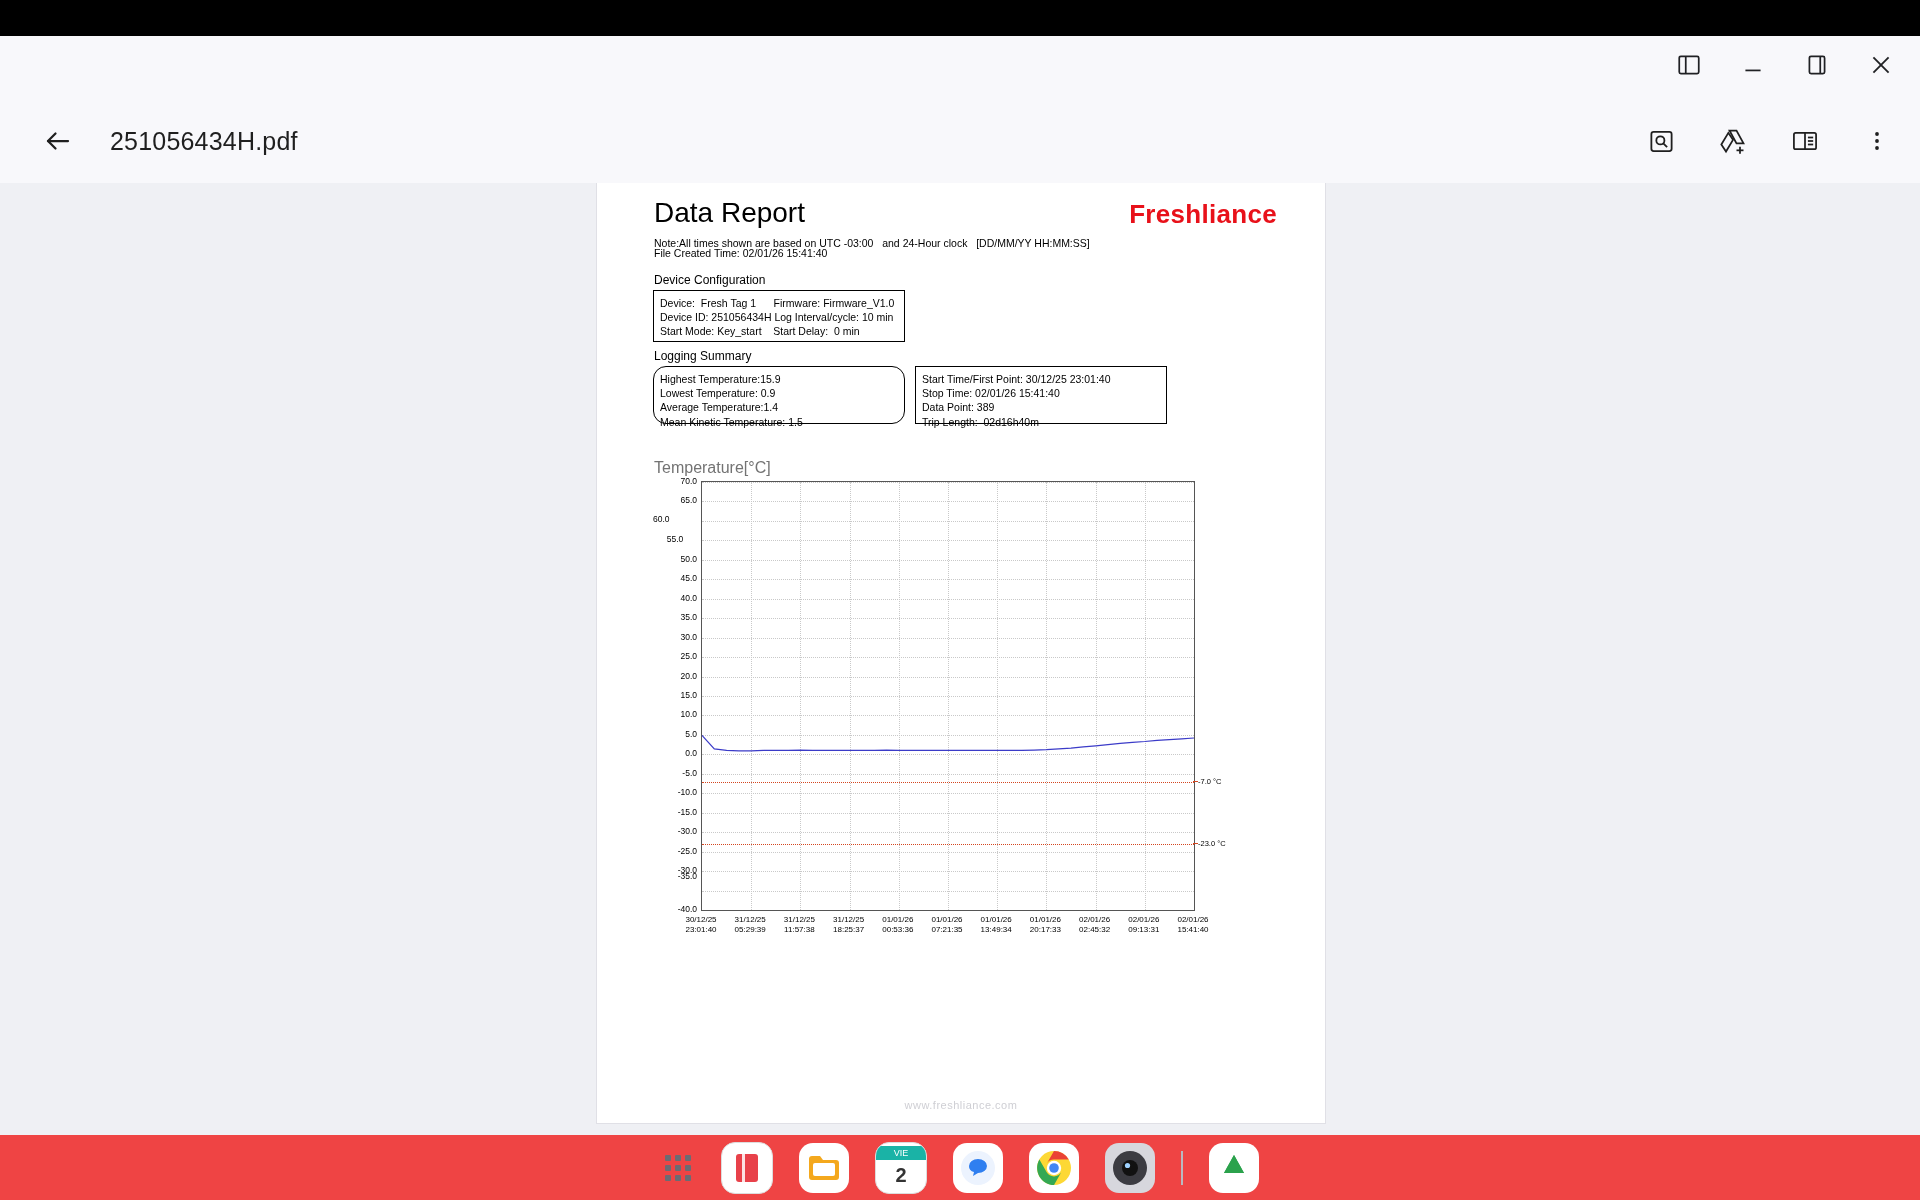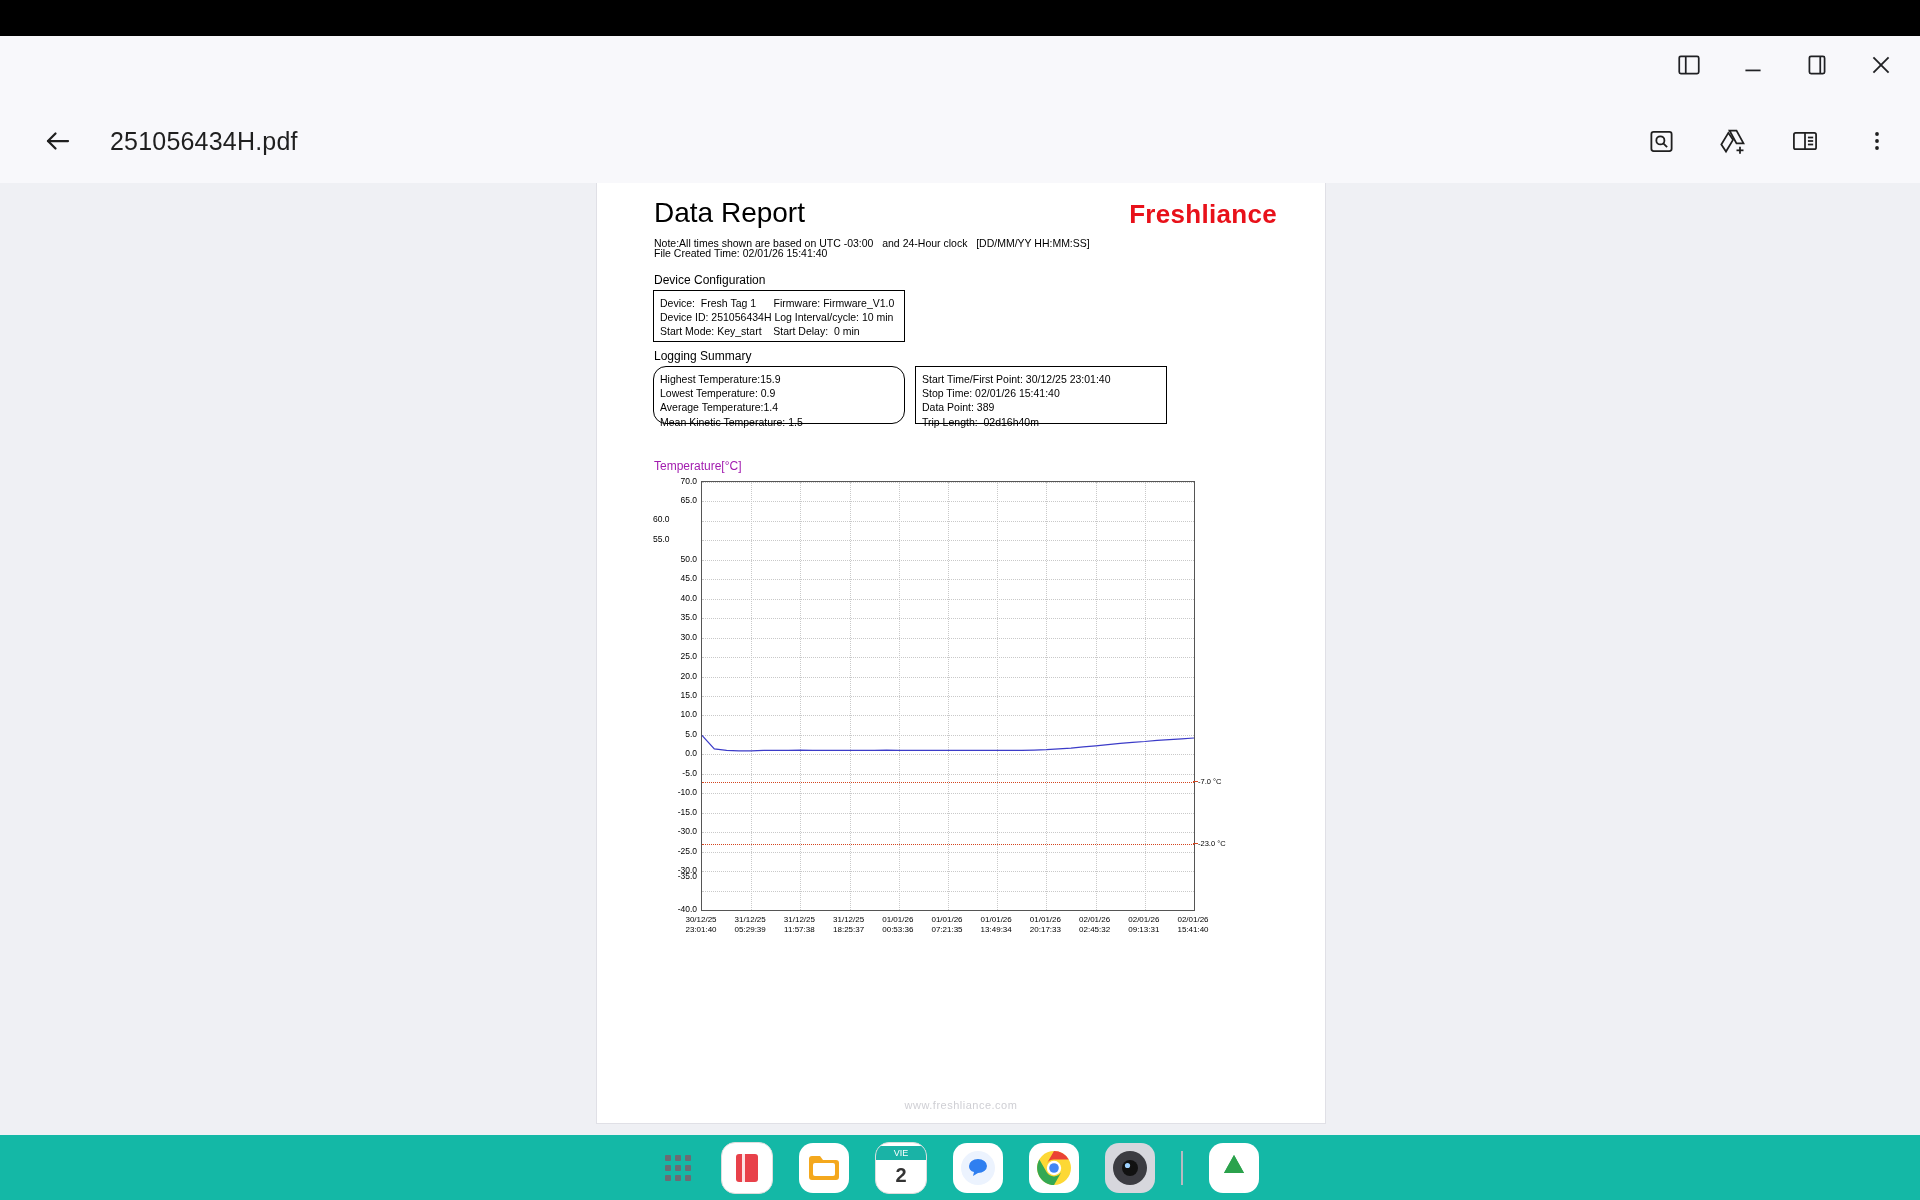--- a/index.html
+++ b/index.html
@@ -155,22 +155,22 @@
   }
   .box-devconf-l { left: 56px;  top: 107px; width: 252px; height: 52px; }
   .box-devconf-r { left: 318px; top: 107px; width: 252px; height: 52px; }
   .box-logsum-l  { left: 56px;  top: 183px; width: 252px; height: 58px; border-radius: 13px; }
   .box-logsum-r  { left: 318px; top: 183px; width: 252px; height: 58px; }
   .box .row { white-space: pre; }
 
   .chart-title {
     position: absolute;
     left: 57px; top: 276px;
-    font-size: 12px;
-    color: #a21caf;
+    font-size: 16px;
+    color: #737373;
     text-align: center;
   }
 
   
   .chart-wrap {
     position: absolute;
     left: 56px; top: 290px;
     width: 616px; height: 480px;
   }
   .plot {
@@ -234,21 +234,21 @@
     font-size: 11px;
     color: #cfcfd4;
     letter-spacing: .5px;
   }
 
   
   .dock {
     position: absolute;
     left: 0; top: 1135px;
     width: 1920px; height: 65px;
-    background: #14b8a6;
+    background: #ef4444;
     display: flex;
     align-items: center;
   }
   .dock-center {
     position: absolute;
     left: 50%;
     transform: translateX(-50%);
     display: flex;
     align-items: center;
     gap: 26px;
@@ -423,21 +423,21 @@
               <div class="limitline" style="top: 299.6px; border-top-color: rgb(212, 70, 31);"></div>
               <div class="limitline" style="top: 361.855px; border-top-color: rgb(212, 70, 31);"></div>
               <svg class="series-svg" width="492" height="428">
                 <polyline points="0.00,253.30 12.30,266.92 24.60,268.47 36.90,268.86 49.20,268.86 61.50,268.47 73.80,268.47 86.10,268.47 98.40,268.08 110.70,268.47 123.00,268.47 135.30,268.47 147.60,268.47 159.90,268.47 172.20,268.47 184.50,268.08 196.80,268.47 209.10,268.47 221.40,268.47 233.70,268.47 246.00,268.47 258.30,268.47 270.60,268.47 282.90,268.47 295.20,268.47 307.50,268.47 319.80,268.47 332.10,268.08 344.40,267.69 356.70,266.92 369.00,266.14 381.30,264.97 393.60,263.80 405.90,262.64 418.20,261.47 430.50,260.30 442.80,259.52 455.10,258.36 467.40,257.58 479.70,256.80 492.00,256.02" fill="none" stroke="#3b3bc8" stroke-width="1.2"></polyline>
               </svg>
             </div>
           <div id="ylabels">
               <div class="ytick" style="position: absolute; left: 0px; width: 44px; text-align: right; top: 8px; transform: translateY(-50%);">70.0</div>
               <div class="ytick" style="position: absolute; left: 0px; width: 44px; text-align: right; top: 27.4545px; transform: translateY(-50%);">65.0</div>
               <div class="ytick" style="position: absolute; left: 0px; width: 44px; text-align: left; top: 46px; transform: translateY(-50%);">60.0</div>
-              <div class="ytick" style="position: absolute; left: 0px; width: 44px; text-align: left; top: 66.3636px; transform: translateY(-50%);">55.0</div>
+              <div class="ytick" style="position: absolute; left: 0px; width: 44px; text-align: center; top: 66.3636px; transform: translateY(-50%);">55.0</div>
               <div class="ytick" style="position: absolute; left: 0px; width: 44px; text-align: right; top: 85.8182px; transform: translateY(-50%);">50.0</div>
               <div class="ytick" style="position: absolute; left: 0px; width: 44px; text-align: right; top: 105.273px; transform: translateY(-50%);">45.0</div>
               <div class="ytick" style="position: absolute; left: 0px; width: 44px; text-align: right; top: 124.727px; transform: translateY(-50%);">40.0</div>
               <div class="ytick" style="position: absolute; left: 0px; width: 44px; text-align: right; top: 144.182px; transform: translateY(-50%);">35.0</div>
               <div class="ytick" style="position: absolute; left: 0px; width: 44px; text-align: right; top: 163.636px; transform: translateY(-50%);">30.0</div>
               <div class="ytick" style="position: absolute; left: 0px; width: 44px; text-align: right; top: 183.091px; transform: translateY(-50%);">25.0</div>
               <div class="ytick" style="position: absolute; left: 0px; width: 44px; text-align: right; top: 202.545px; transform: translateY(-50%);">20.0</div>
               <div class="ytick" style="position: absolute; left: 0px; width: 44px; text-align: right; top: 222px; transform: translateY(-50%);">15.0</div>
               <div class="ytick" style="position: absolute; left: 0px; width: 44px; text-align: right; top: 241.455px; transform: translateY(-50%);">10.0</div>
               <div class="ytick" style="position: absolute; left: 0px; width: 44px; text-align: right; top: 260.909px; transform: translateY(-50%);">5.0</div>

